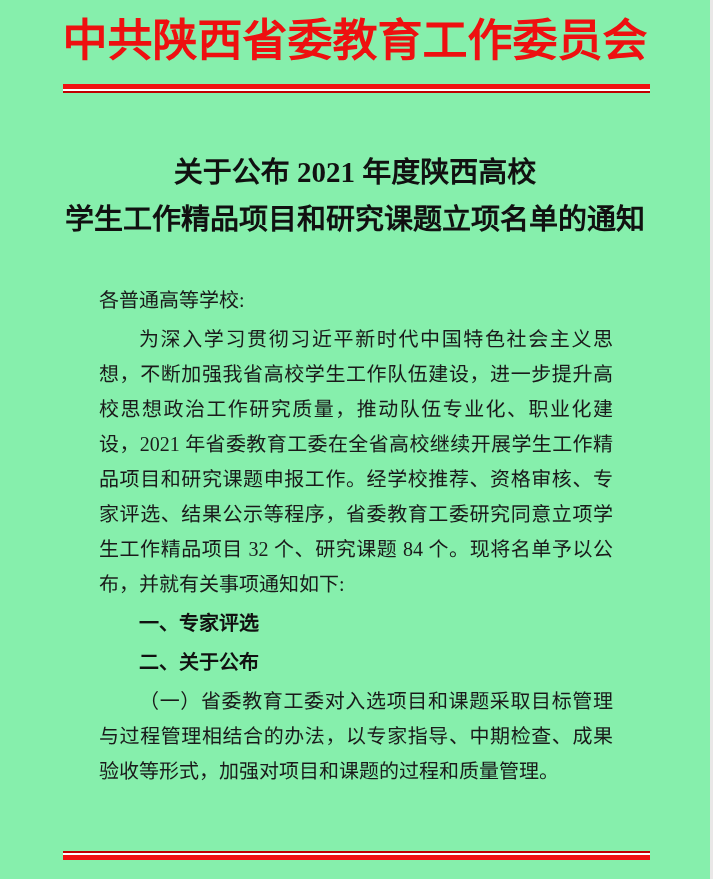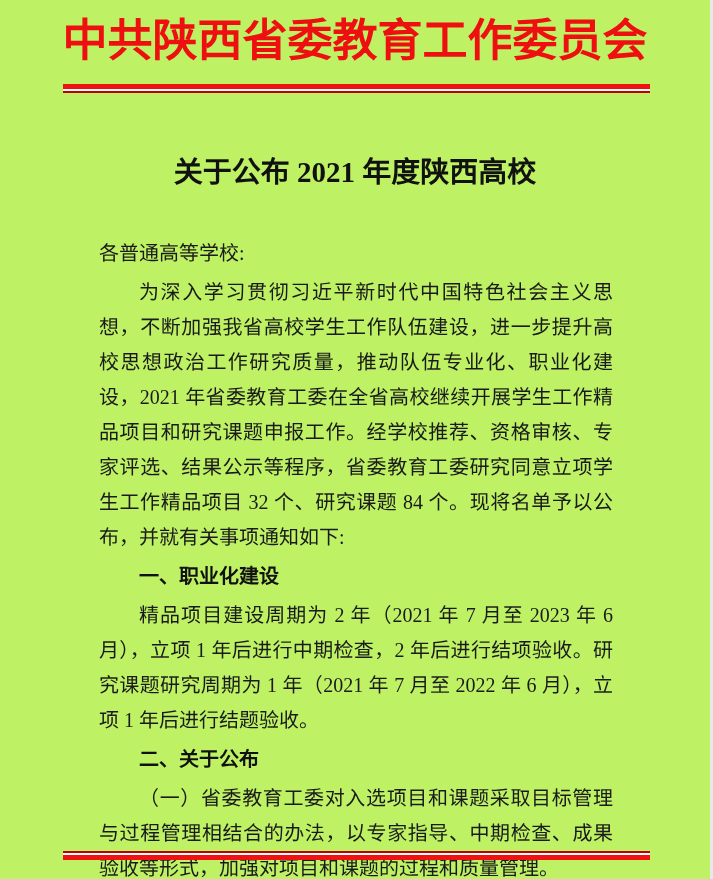--- a/index.html
+++ b/index.html
@@ -4,21 +4,21 @@
 <style>
   html, body {
     margin: 0;
     padding: 0;
     background: #ffffff;
   }
   .page {
     position: relative;
     width: 713px;
     height: 879px;
-    background: #bef264;
+    background: #86efac;
     overflow: hidden;
     box-sizing: border-box;
     border-right: 3px solid #e9e7e7;
     font-family: "Liberation Serif", "DejaVu Serif", serif;
     color: #1a1a1a;
   }
 
   
   .org-header {
     padding-top: 12px;
@@ -103,29 +103,29 @@
   <div class="org-header">中共陕西省委教育工作委员会</div>
 
   <div class="divider divider-top">
     <div class="bar-thick"></div>
     <div class="gap"></div>
     <div class="bar-thin"></div>
   </div>
 
   <div class="doc-title">
     <div>关于公布 2021 年度陕西高校</div>
+    <div>学生工作精品项目和研究课题立项名单的通知</div>
   </div>
 
   <div class="doc-body">
     <p class="salutation">各普通高等学校:</p>
 
     <p class="para">为深入学习贯彻习近平新时代中国特色社会主义思想，不断加强我省高校学生工作队伍建设，进一步提升高校思想政治工作研究质量，推动队伍专业化、职业化建设，2021 年省委教育工委在全省高校继续开展学生工作精品项目和研究课题申报工作。经学校推荐、资格审核、专家评选、结果公示等程序，省委教育工委研究同意立项学生工作精品项目 32 个、研究课题 84 个。现将名单予以公布，并就有关事项通知如下:</p>
 
-    <p class="section-heading">一、职业化建设</p>
-    <p class="para">精品项目建设周期为 2 年（2021 年 7 月至 2023 年 6 月），立项 1 年后进行中期检查，2 年后进行结项验收。研究课题研究周期为 1 年（2021 年 7 月至 2022 年 6 月），立项 1 年后进行结题验收。</p>
+    <p class="section-heading">一、专家评选</p>
 
     <p class="section-heading">二、关于公布</p>
     <p class="para">（一）省委教育工委对入选项目和课题采取目标管理与过程管理相结合的办法，以专家指导、中期检查、成果验收等形式，加强对项目和课题的过程和质量管理。</p>
   </div>
 
   <div class="divider divider-bottom">
     <div class="bar-thin"></div>
     <div class="gap"></div>
     <div class="bar-thick"></div>
   </div>

